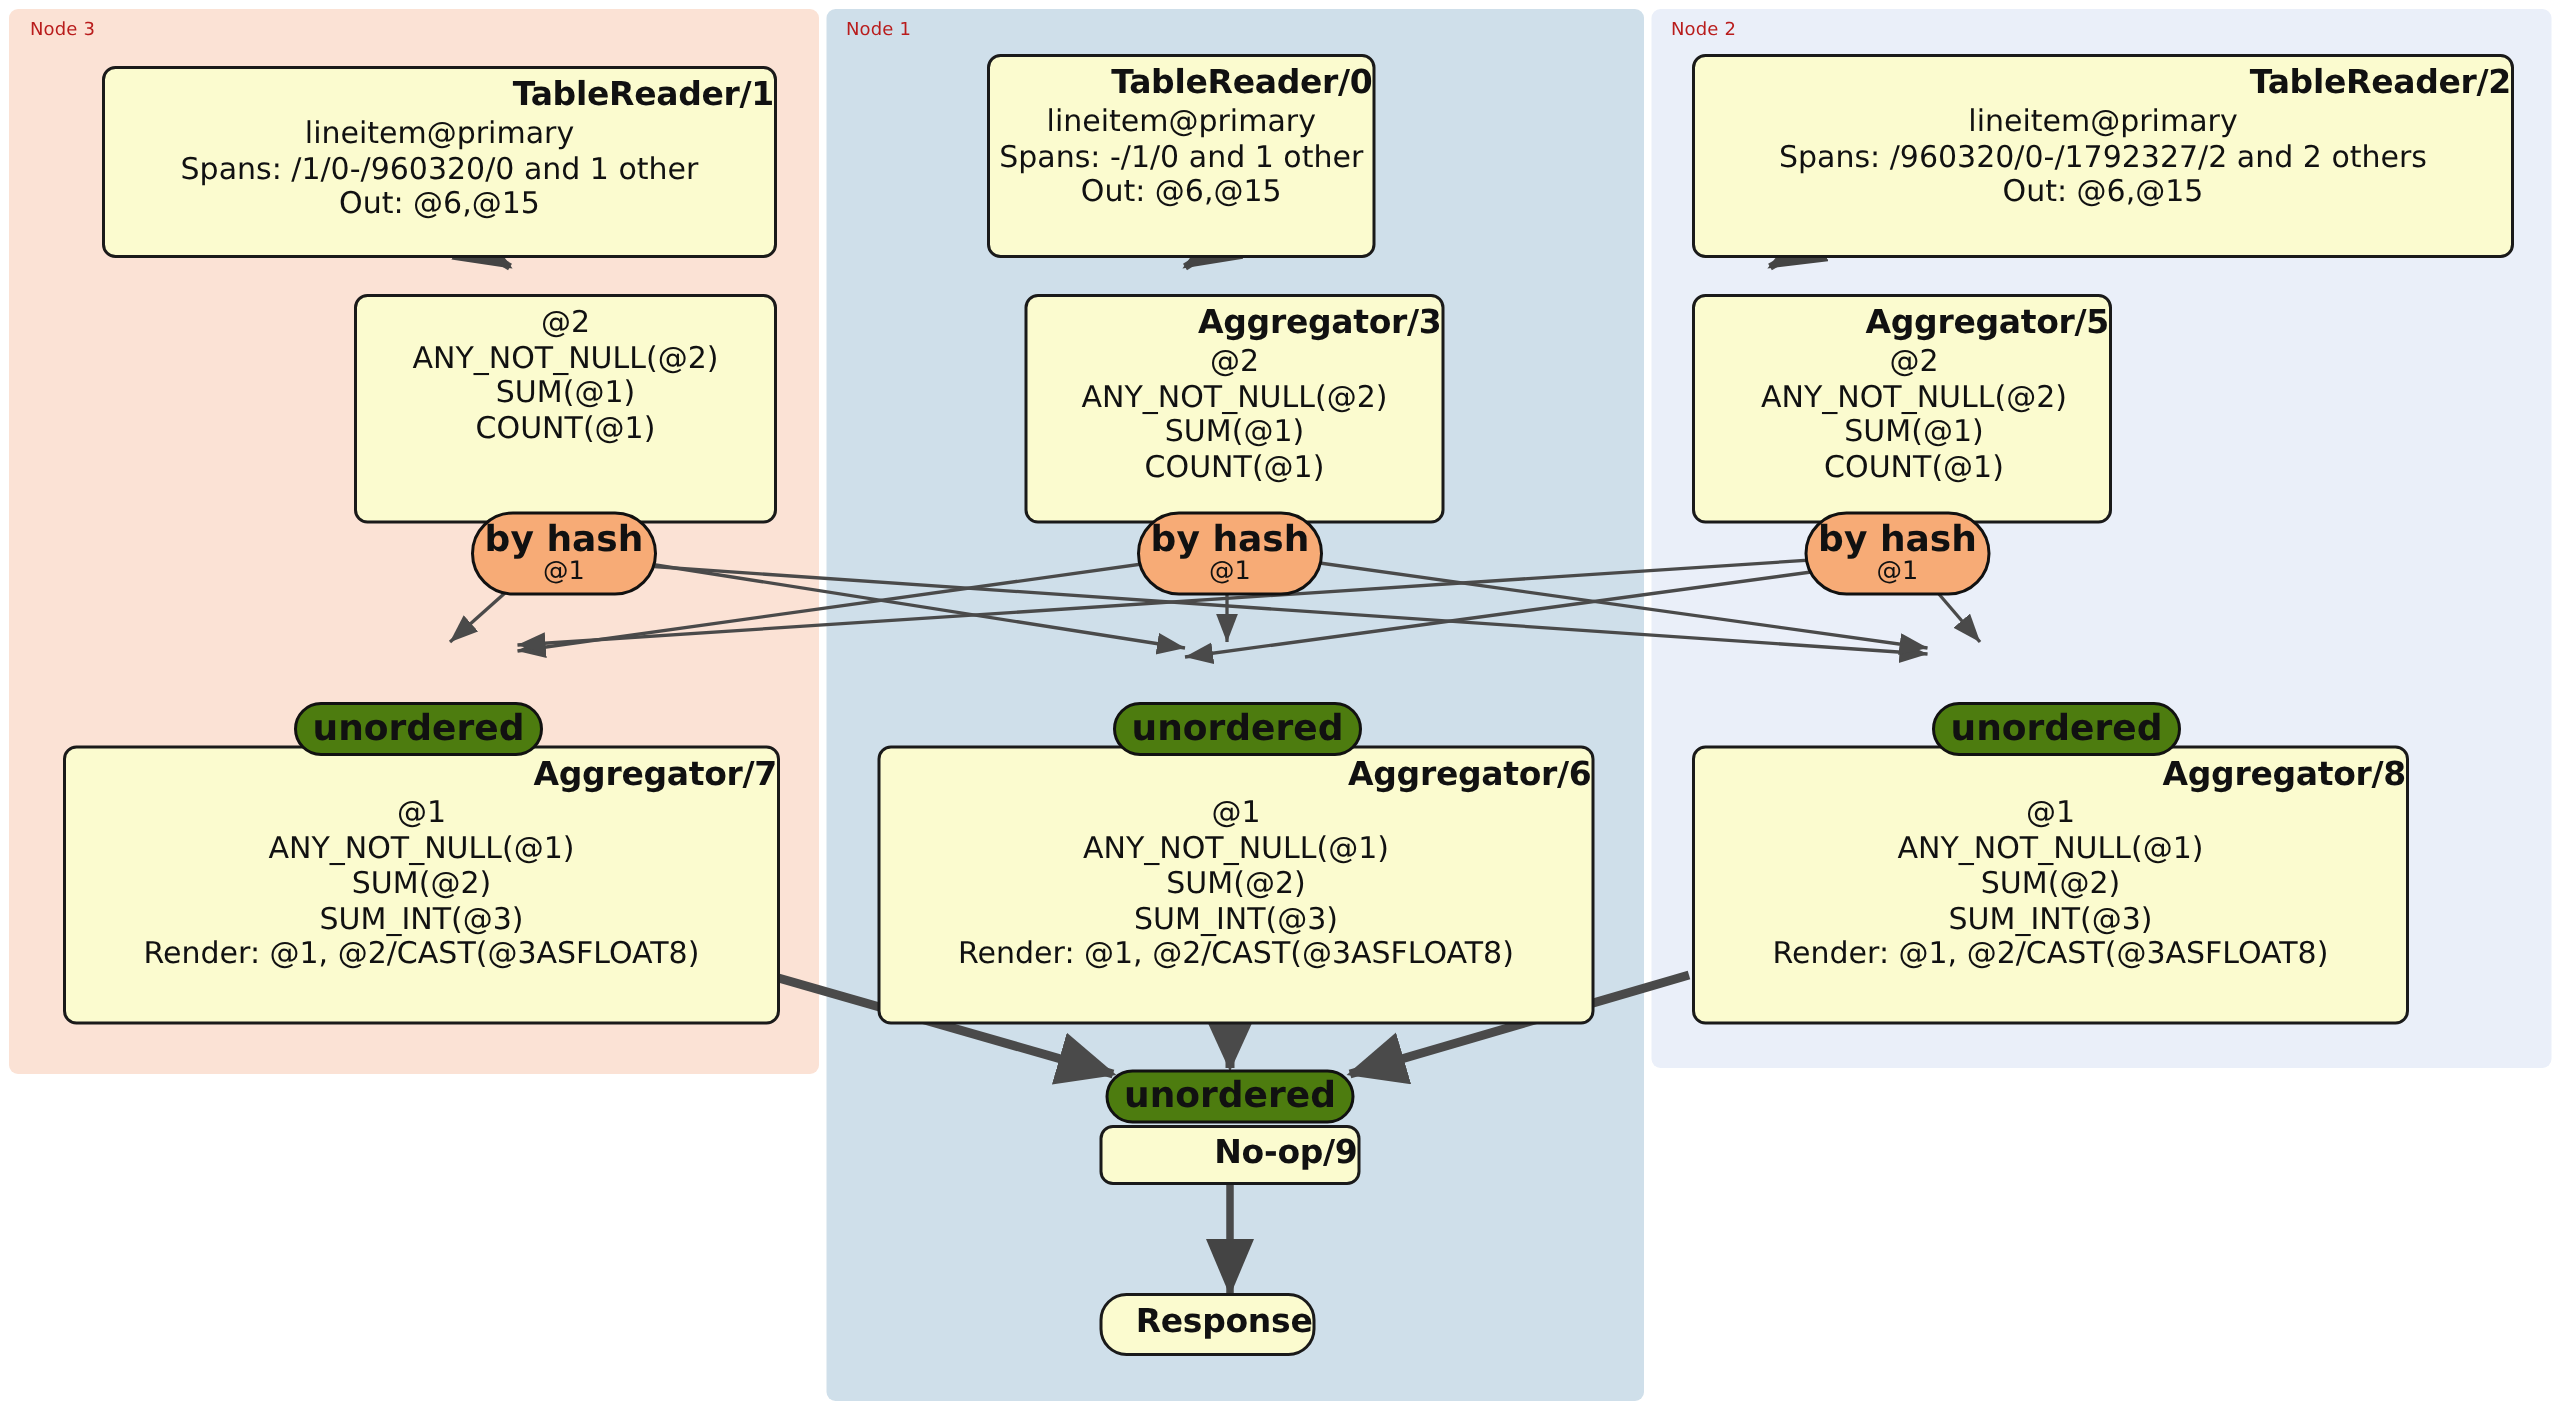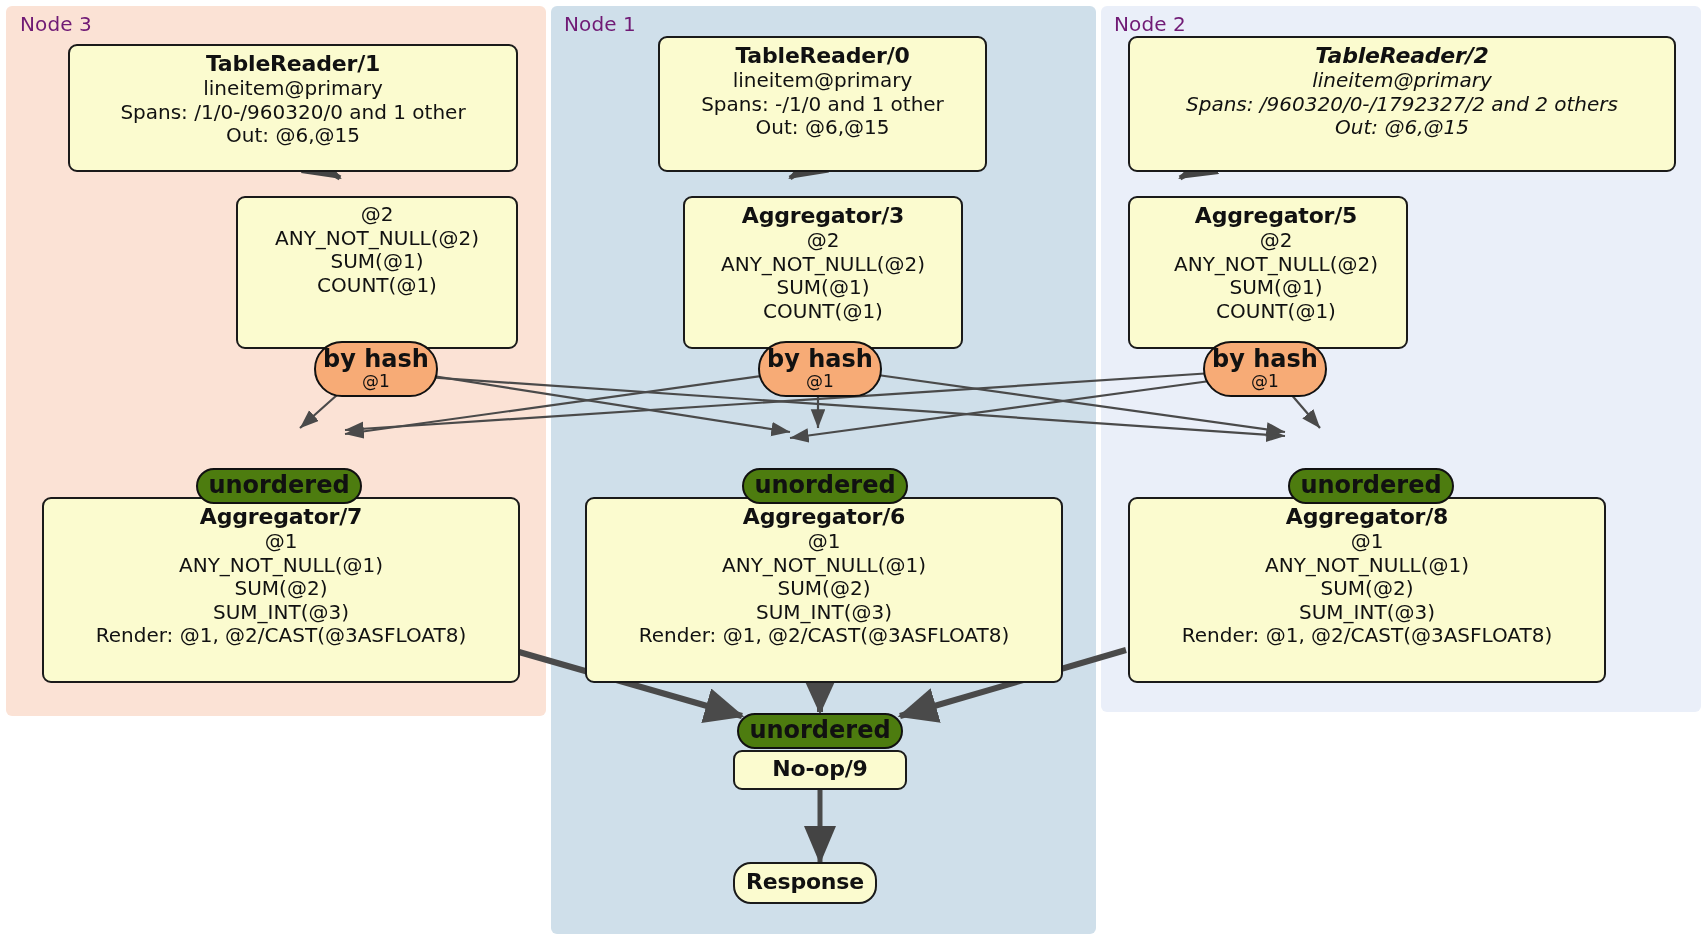--- a/index.html
+++ b/index.html
@@ -3,32 +3,32 @@
 <meta charset="utf-8">
 <style>
   html,body{margin:0;padding:0;background:#ffffff;}
   body{width:1708px;height:940px;position:relative;overflow:hidden;
        font-family:"DejaVu Sans","Liberation Sans",sans-serif;}
 
   #stage{position:absolute;left:0;top:0;width:1708px;height:940px;}
 
   
   .panel{position:absolute;border-radius:6px;}
-  .panel-label{position:absolute;font-size:20px;color:#701a75;letter-spacing:.1px;}
+  .panel-label{position:absolute;font-size:12px;color:#b91c1c;letter-spacing:.1px;}
 
   #panel-node3{left:6px;  top:6px;   width:540px; height:710px; background:#fbe2d5;}
   #panel-node1{left:551px;top:6px;   width:545px; height:928px; background:#cfdfea;}
   #panel-node2{left:1101px;top:6px;  width:600px; height:706px; background:#eaeff9;}
 
   
   .box{position:absolute;background:#fbfbcf;border:2px solid #1a1a1a;border-radius:9px;
        box-sizing:border-box;text-align:center;color:#111;line-height:1.18;
        display:flex;flex-direction:column;justify-content:flex-start;
        padding-top:5px;z-index:4;}
-  .box .title{font-weight:bold;font-size:22px;letter-spacing:-.2px;}
+  .box .title{font-weight:bold;font-size:22px;letter-spacing:-.2px;text-align:right;}
   .box .ln{font-size:20px;font-weight:400;}
 
   
   .oval{position:absolute;box-sizing:border-box;border:2px solid #111;
         border-radius:999px;text-align:center;color:#111;z-index:6;
         display:flex;flex-direction:column;align-items:center;justify-content:center;}
   .oval.hash{background:#f7ab76;}
   .oval.unord{background:#4d7c0f;}
   .oval .t1{font-weight:bold;font-size:24px;line-height:1.05;}
   .oval .t2{font-size:17px;line-height:1.05;}
@@ -94,28 +94,28 @@
     </g>
   </svg>
 
   <div class="box" style="left:68px;top:44px;width:450px;height:128px;">
     <div class="title">TableReader/1</div>
     <div class="ln">lineitem@primary</div>
     <div class="ln">Spans: /1/0-/960320/0 and 1 other</div>
     <div class="ln">Out: @6,@15</div>
   </div>
 
-  <div class="box" style="left:658px;top:36px;width:329px;height:136px;">
+  <div class="box" style="left:658px;top:36px;width:259px;height:136px;">
     <div class="title">TableReader/0</div>
     <div class="ln">lineitem@primary</div>
     <div class="ln">Spans: -/1/0 and 1 other</div>
     <div class="ln">Out: @6,@15</div>
   </div>
 
-  <div class="box" style="left:1128px;top:36px;width:548px;height:136px;font-style:italic;">
+  <div class="box" style="left:1128px;top:36px;width:548px;height:136px;">
     <div class="title">TableReader/2</div>
     <div class="ln">lineitem@primary</div>
     <div class="ln">Spans: /960320/0-/1792327/2 and 2 others</div>
     <div class="ln">Out: @6,@15</div>
   </div>
 
   <div class="box" style="left:236px;top:196px;width:282px;height:153px;">
     <div class="ln">@2</div>
     <div class="ln">ANY_NOT_NULL(@2)</div>
     <div class="ln">SUM(@1)</div>

